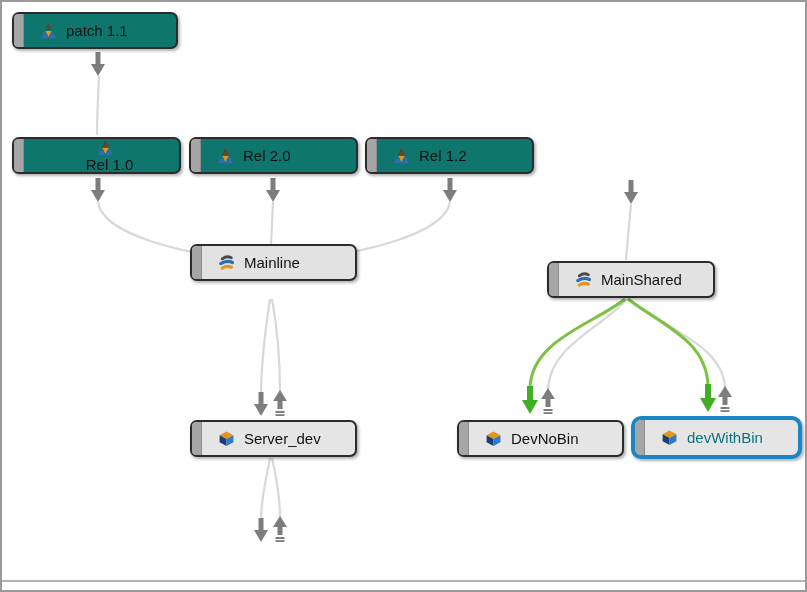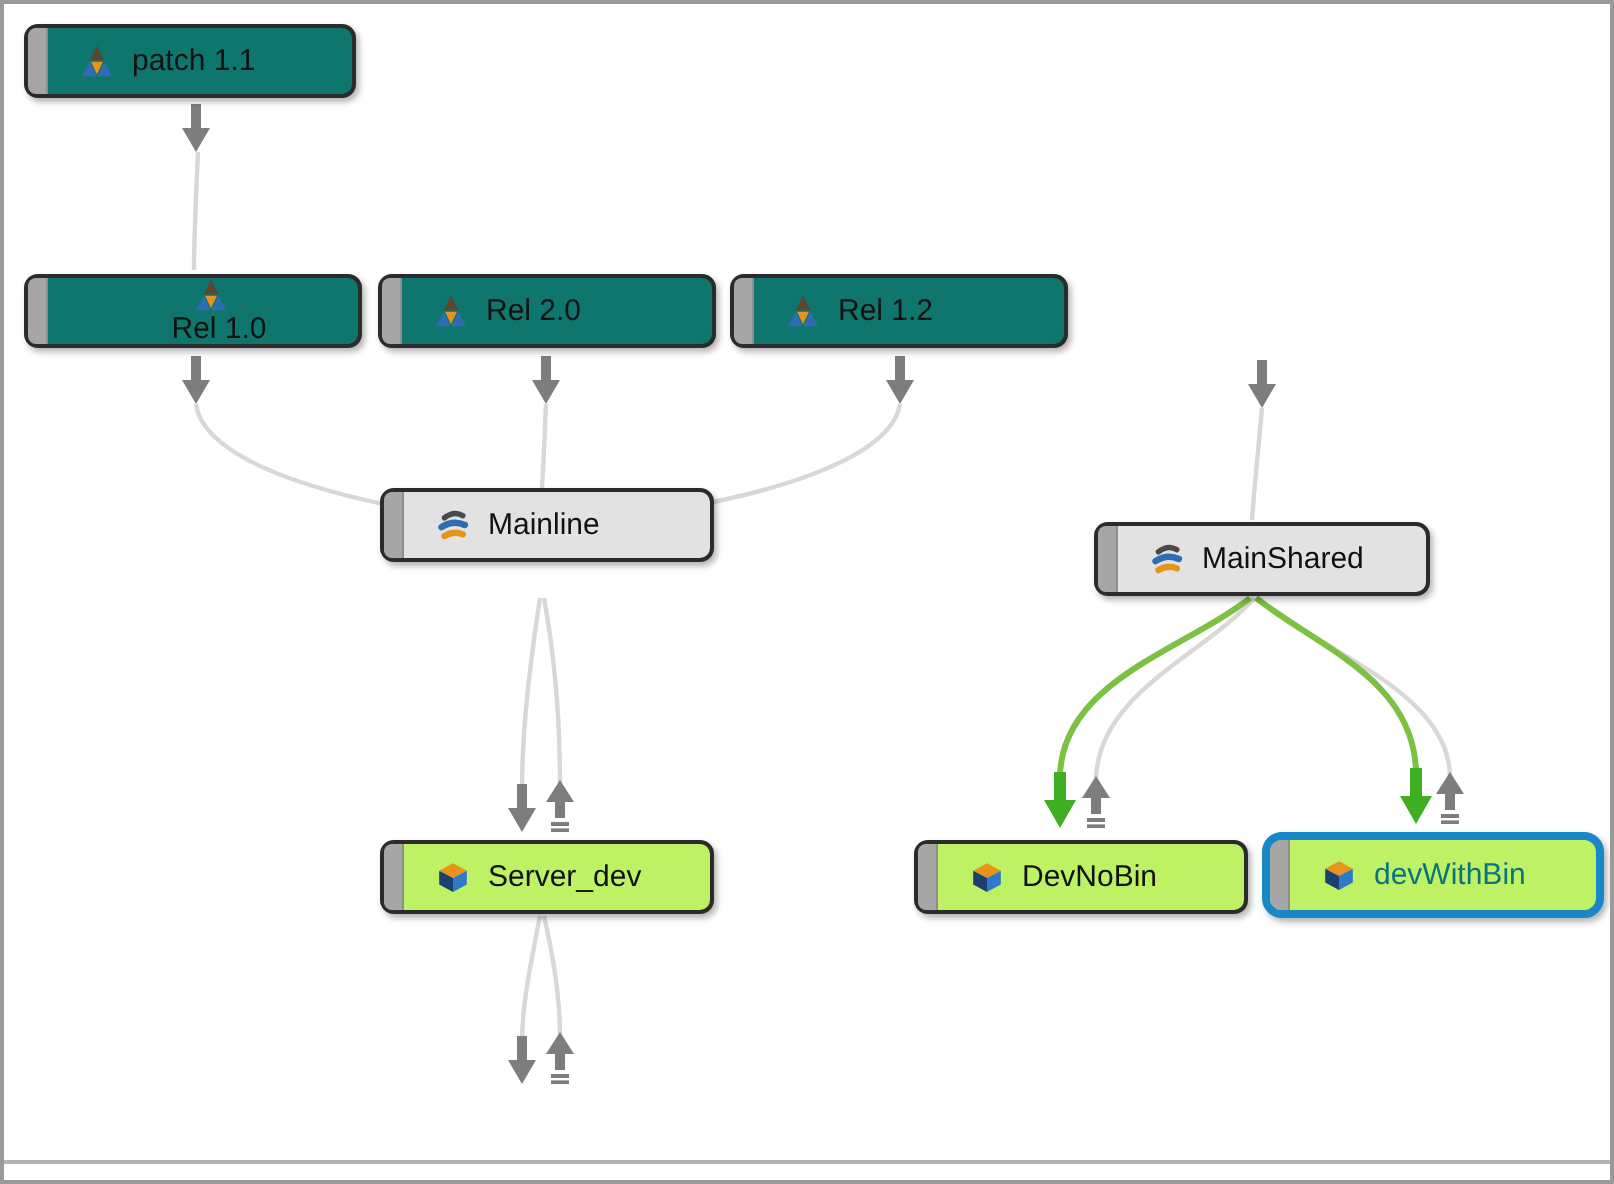--- a/index.html
+++ b/index.html
@@ -28,21 +28,21 @@
   .node .strip{
     position:absolute;left:0;top:0;bottom:0;width:9px;
     background:#a6a6a6;border-right:1px solid #8d8d8d;
     border-radius:4px 0 0 4px;
   }
   .node .ic{width:17px;height:17px;margin-right:9px;flex:0 0 auto;}
   .node .lbl{font-size:15px;color:#111;white-space:nowrap;}
   .node .mon{width:18px;height:17px;margin-left:8px;flex:0 0 auto;}
   .orange{background:#0f766e;}
   .graybox{background:#e2e2e2;}
-  .cyan{background:#bef264;}
+  .cyan{background:#e5e5e5;}
   .selected{
     border:4px solid #1987c5;
     border-radius:10px;
     height:35px;
   }
   .selected .lbl{color:#0b7380;}
   .selected .strip{border-radius:6px 0 0 6px;}
 </style>
 </head>
 <body>

